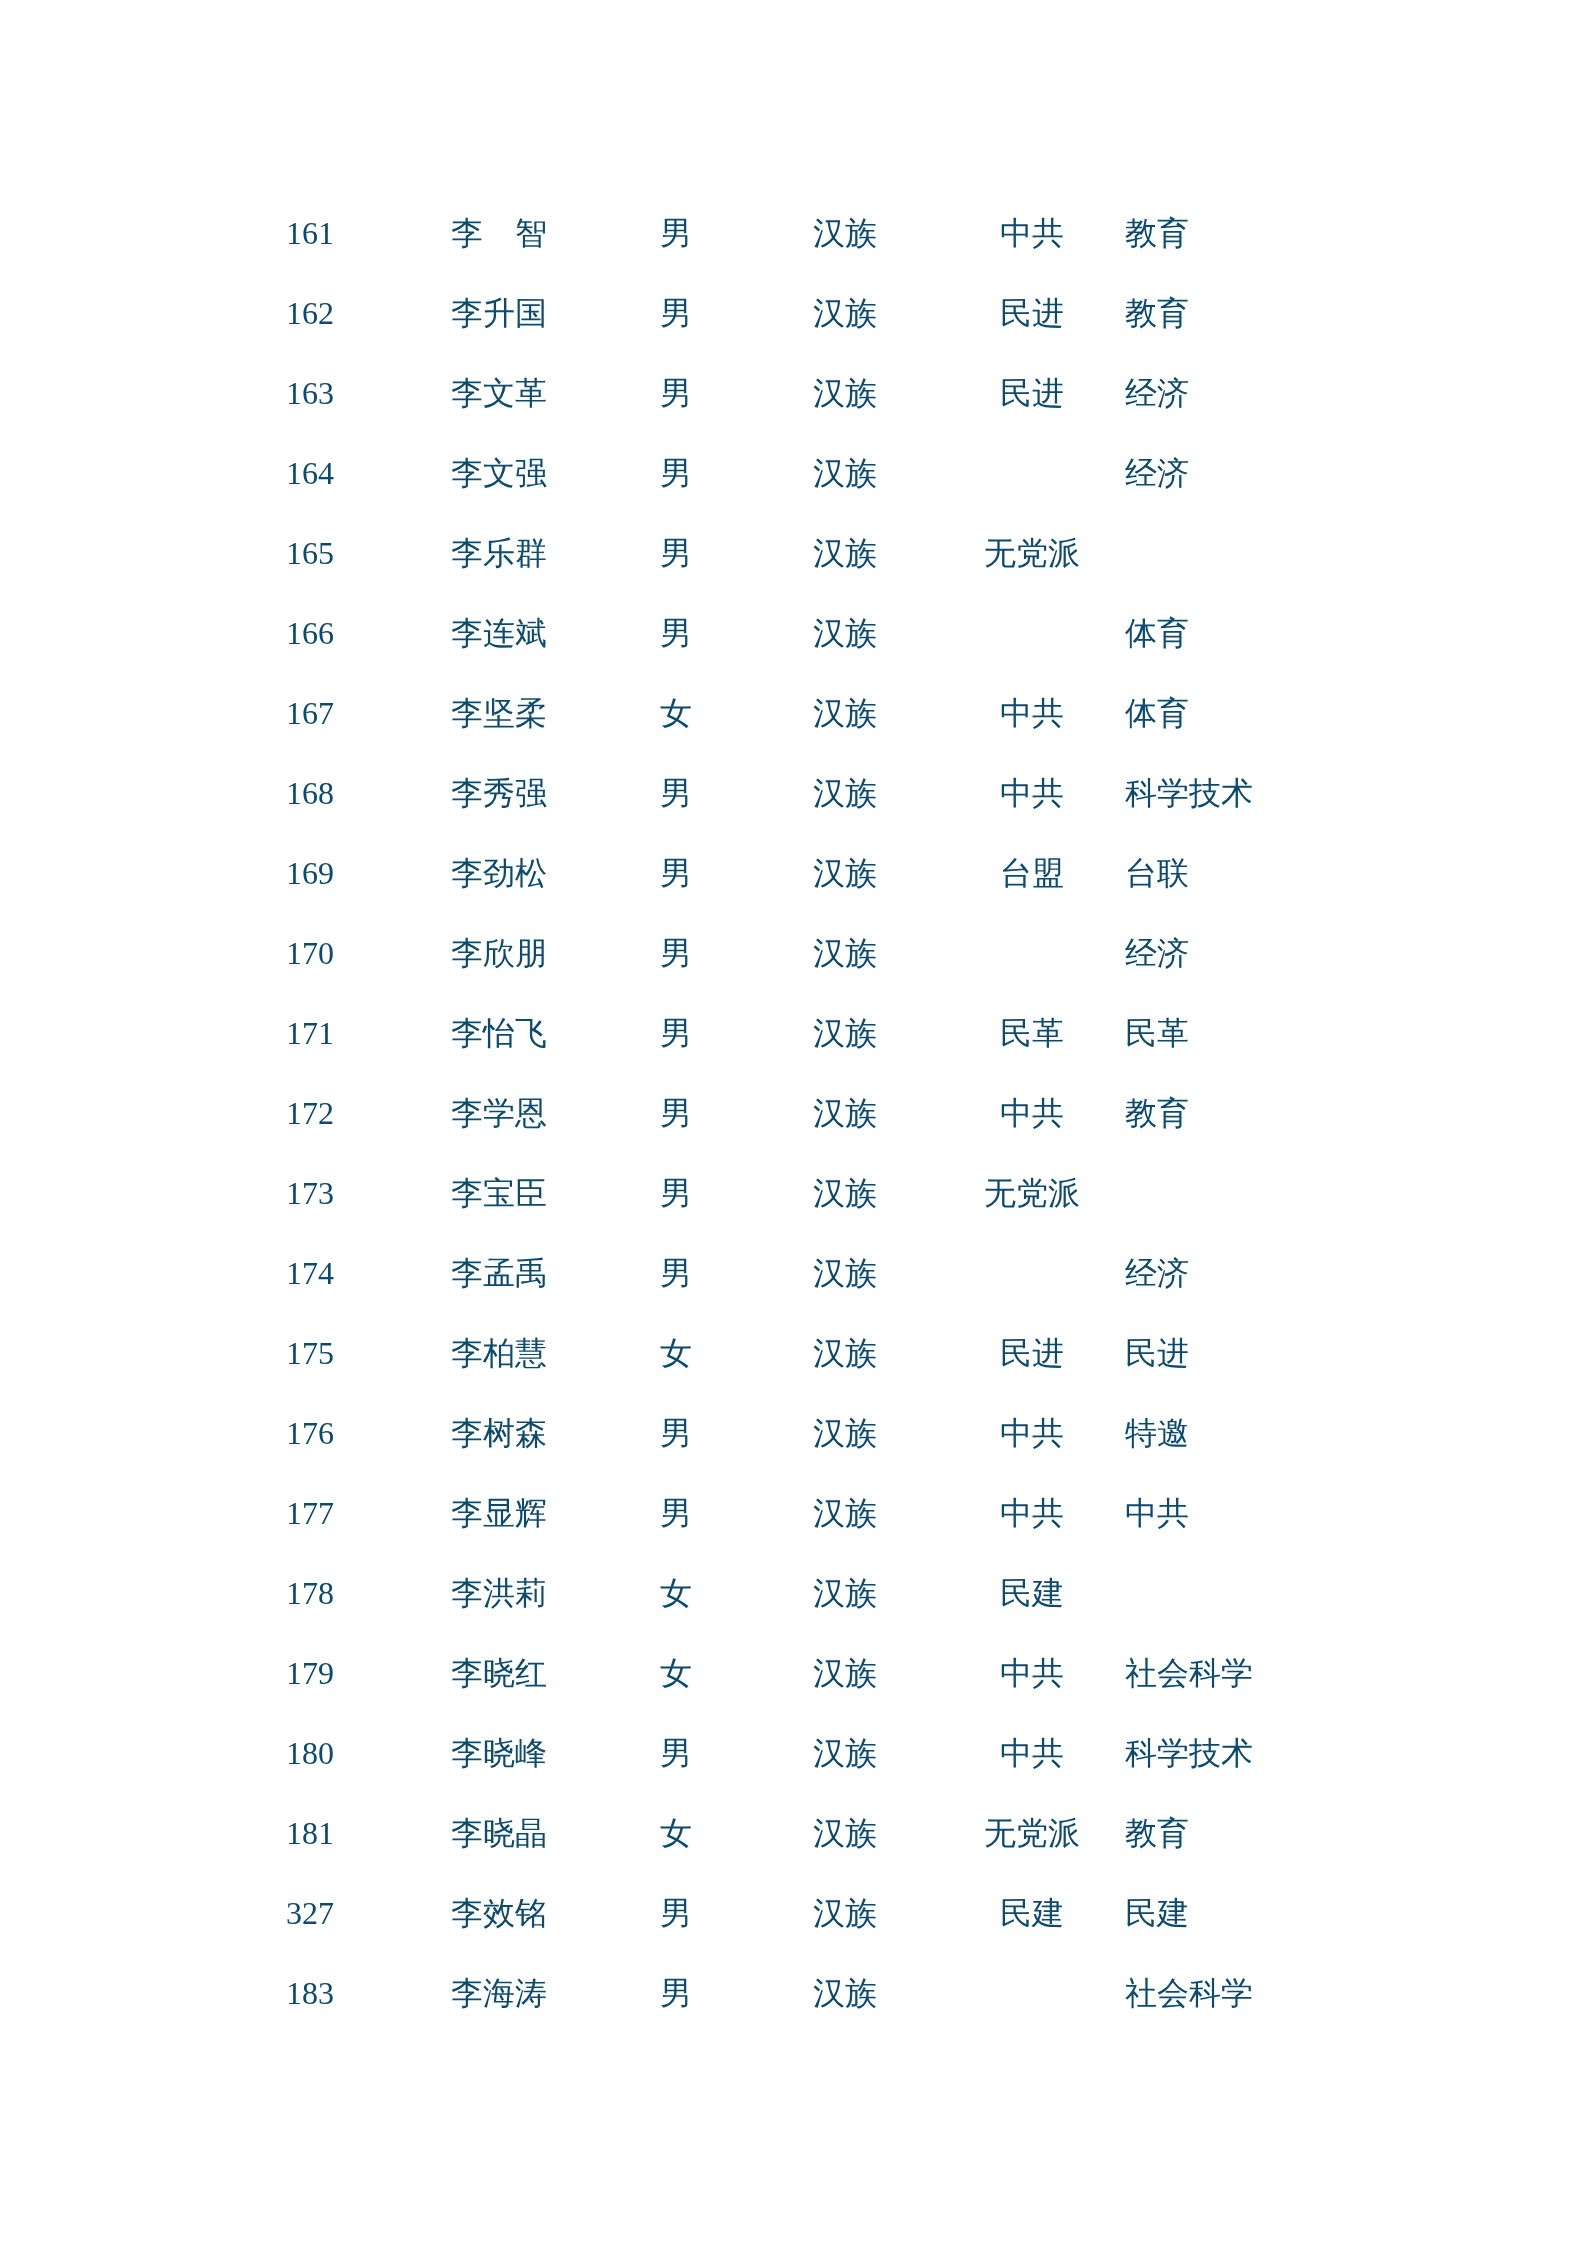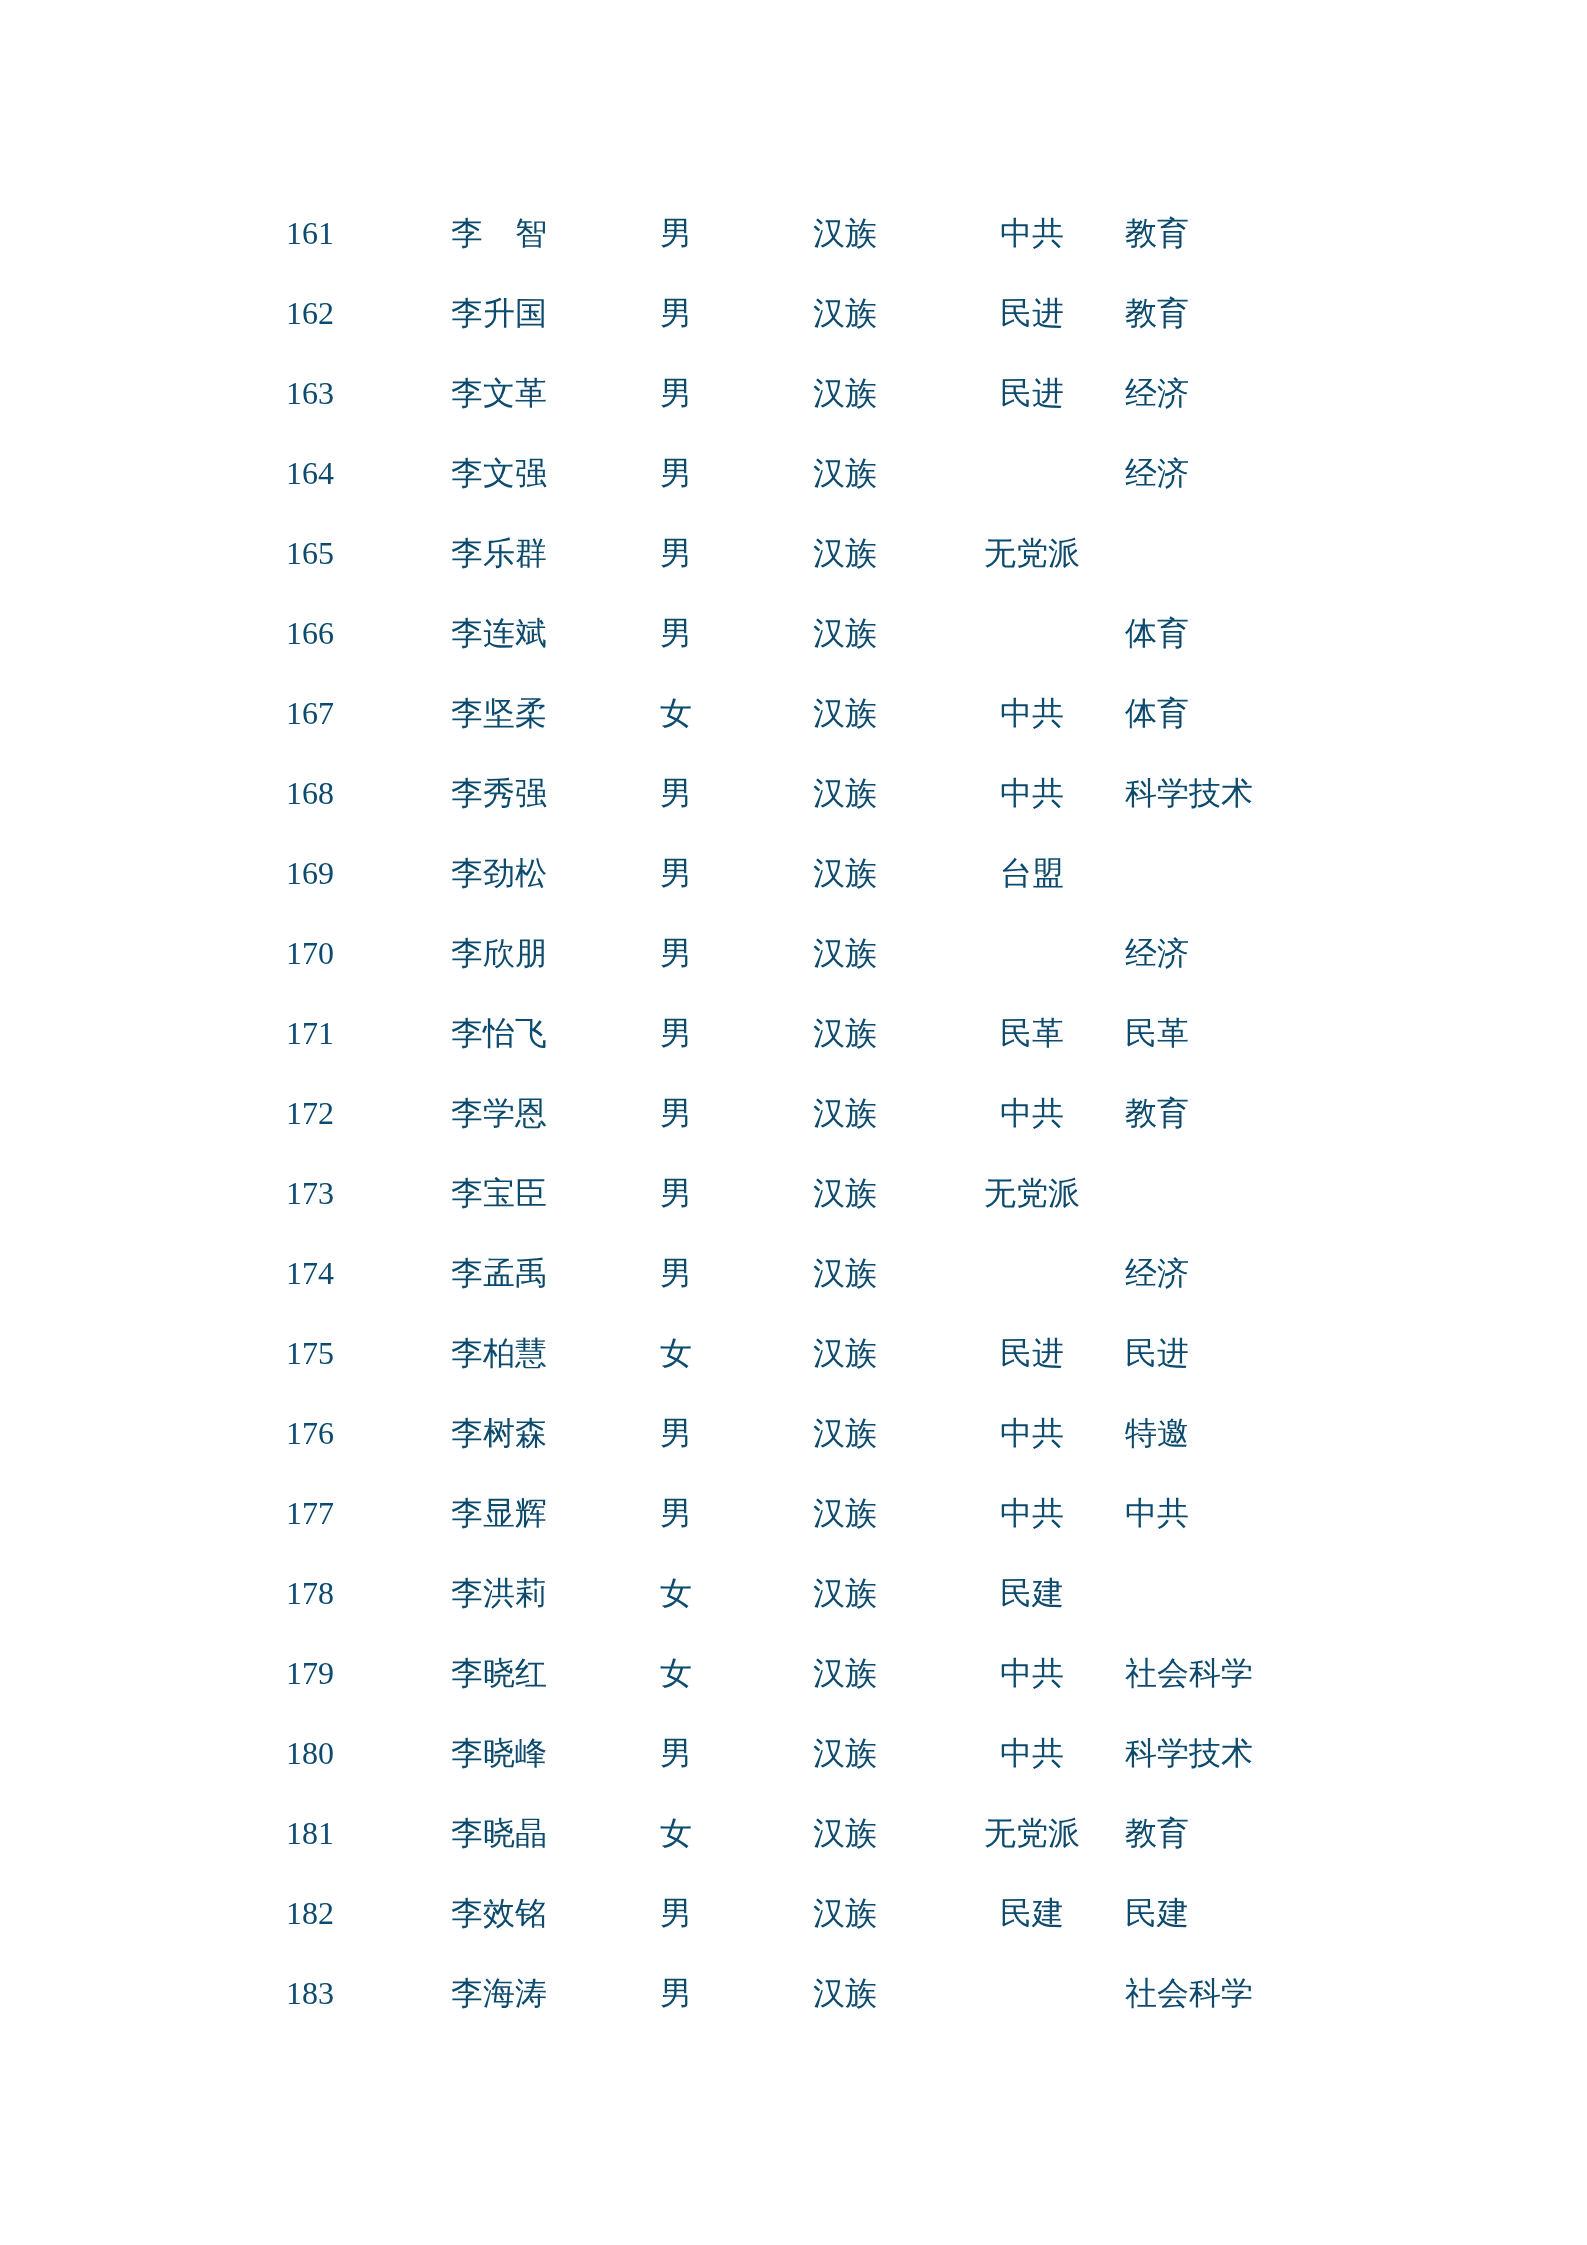--- a/index.html
+++ b/index.html
@@ -109,20 +109,21 @@
         <span class="cell c-ethnic">汉族</span>
         <span class="cell c-party">中共</span>
         <span class="cell c-sector">科学技术</span>
       </div>
       <div class="row">
         <span class="cell c-no">169</span>
         <span class="cell c-name">李劲松</span>
         <span class="cell c-gender">男</span>
         <span class="cell c-ethnic">汉族</span>
         <span class="cell c-party">台盟</span>
+        <span class="cell c-sector">台联</span>
       </div>
       <div class="row">
         <span class="cell c-no">170</span>
         <span class="cell c-name">李欣朋</span>
         <span class="cell c-gender">男</span>
         <span class="cell c-ethnic">汉族</span>
         <span class="cell c-party"></span>
         <span class="cell c-sector">经济</span>
       </div>
       <div class="row">
@@ -205,21 +206,21 @@
       </div>
       <div class="row">
         <span class="cell c-no">181</span>
         <span class="cell c-name">李晓晶</span>
         <span class="cell c-gender">女</span>
         <span class="cell c-ethnic">汉族</span>
         <span class="cell c-party">无党派</span>
         <span class="cell c-sector">教育</span>
       </div>
       <div class="row">
-        <span class="cell c-no">182</span>
+        <span class="cell c-no">327</span>
         <span class="cell c-name">李效铭</span>
         <span class="cell c-gender">男</span>
         <span class="cell c-ethnic">汉族</span>
         <span class="cell c-party">民建</span>
         <span class="cell c-sector">民建</span>
       </div>
       <div class="row">
         <span class="cell c-no">183</span>
         <span class="cell c-name">李海涛</span>
         <span class="cell c-gender">男</span>

